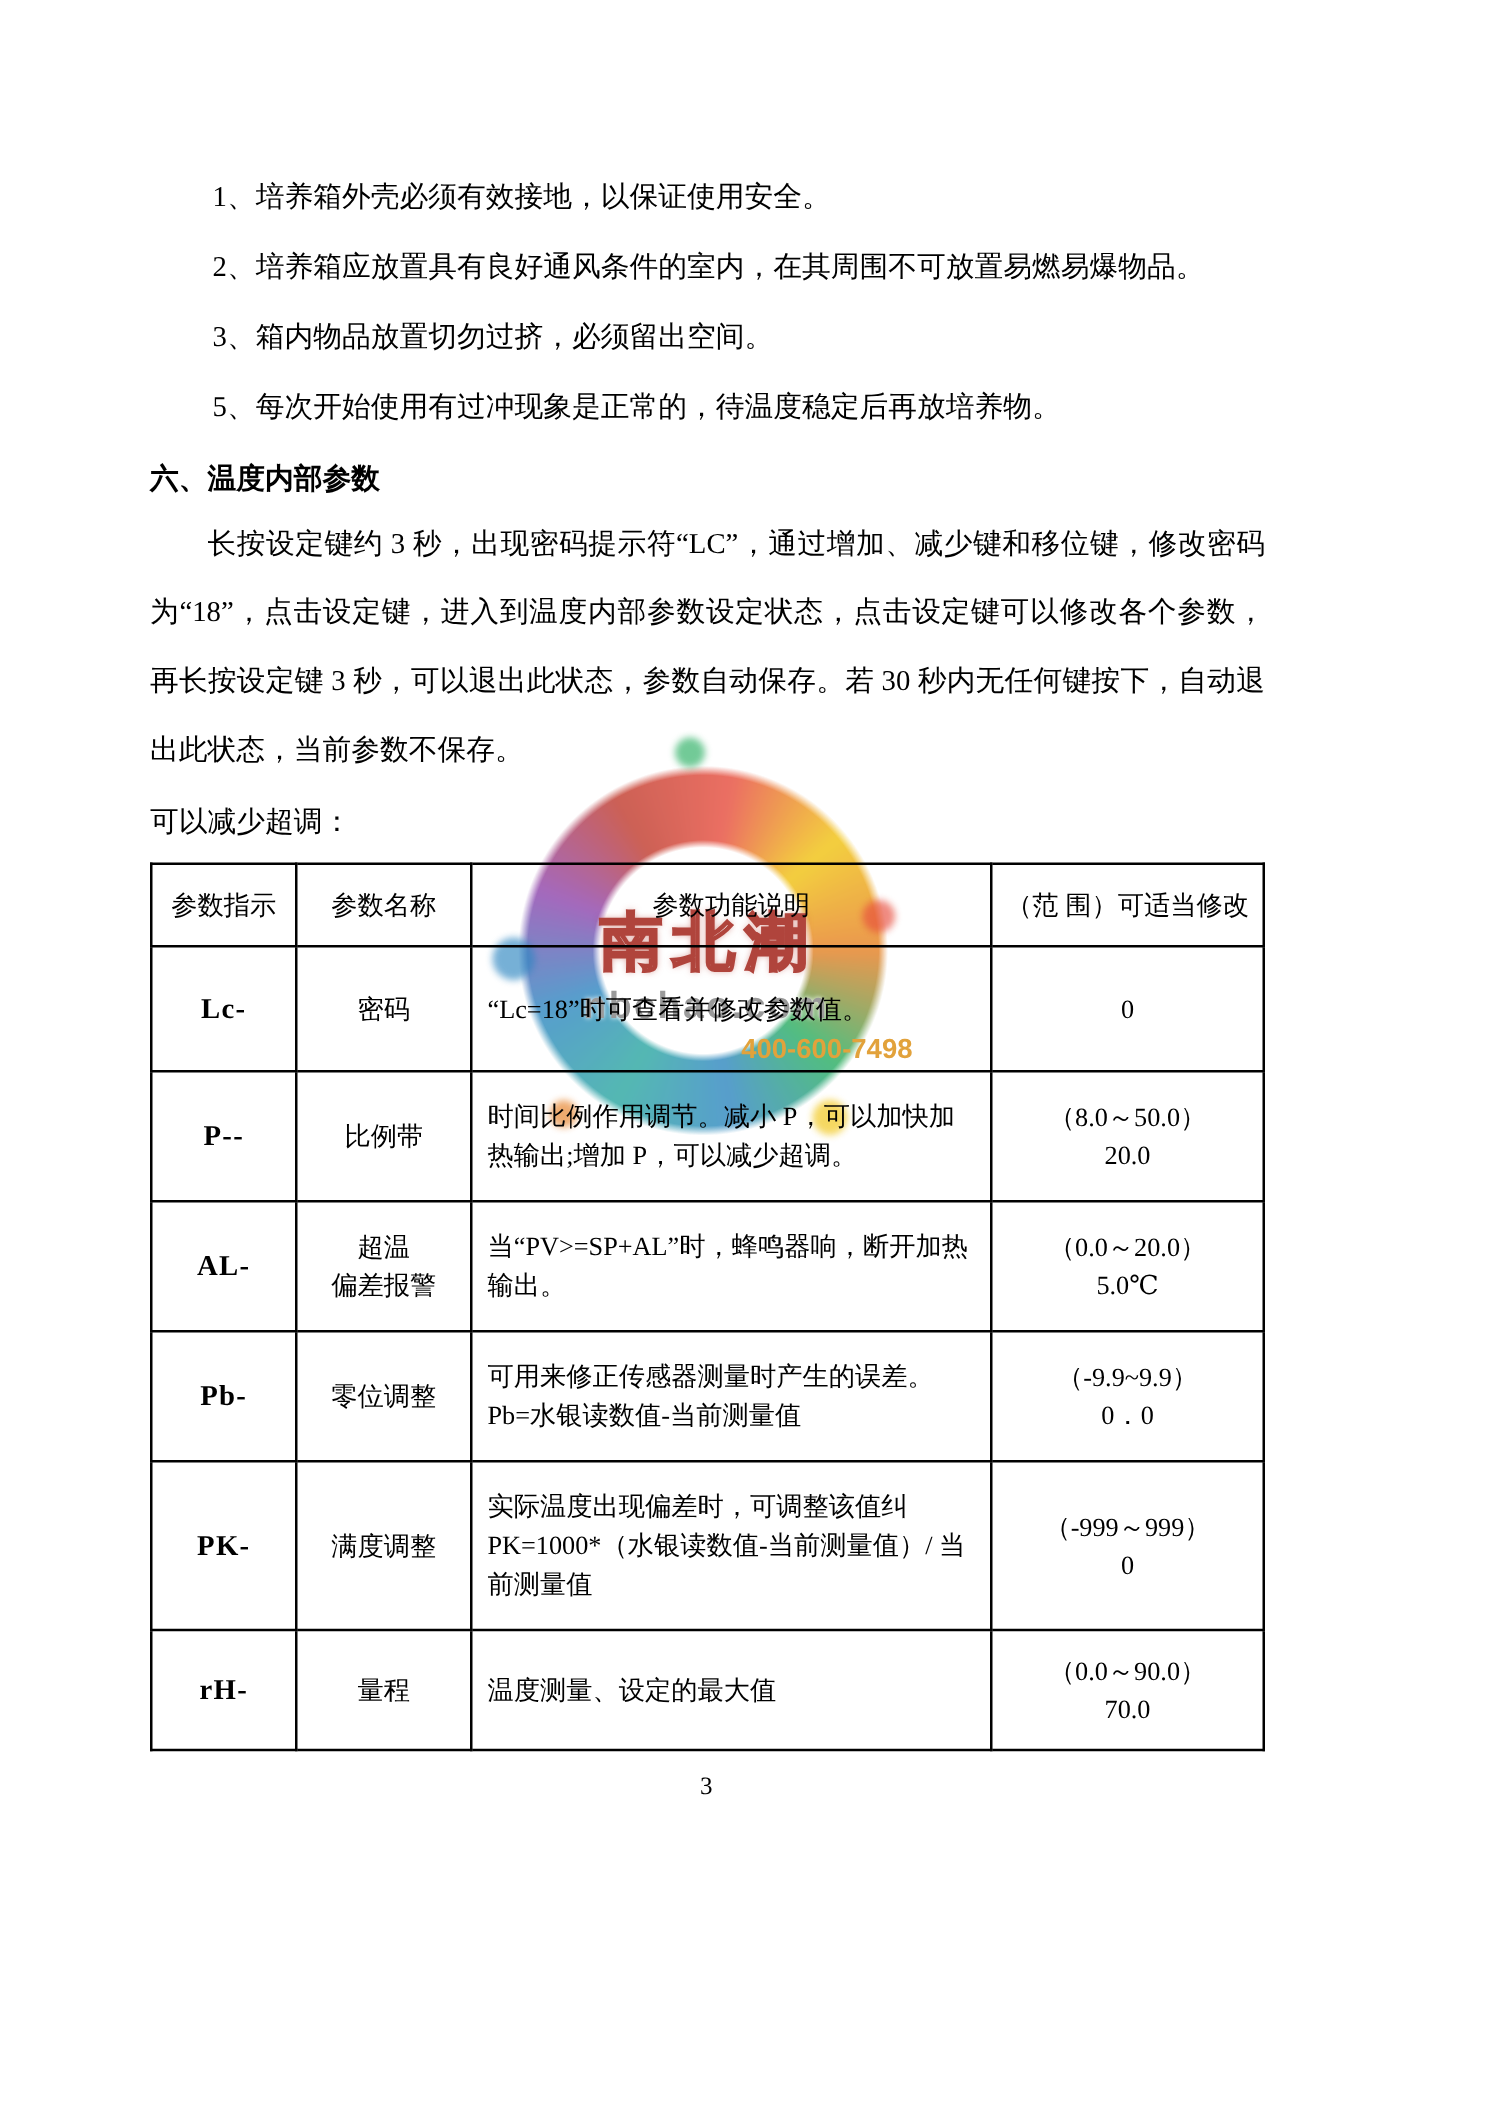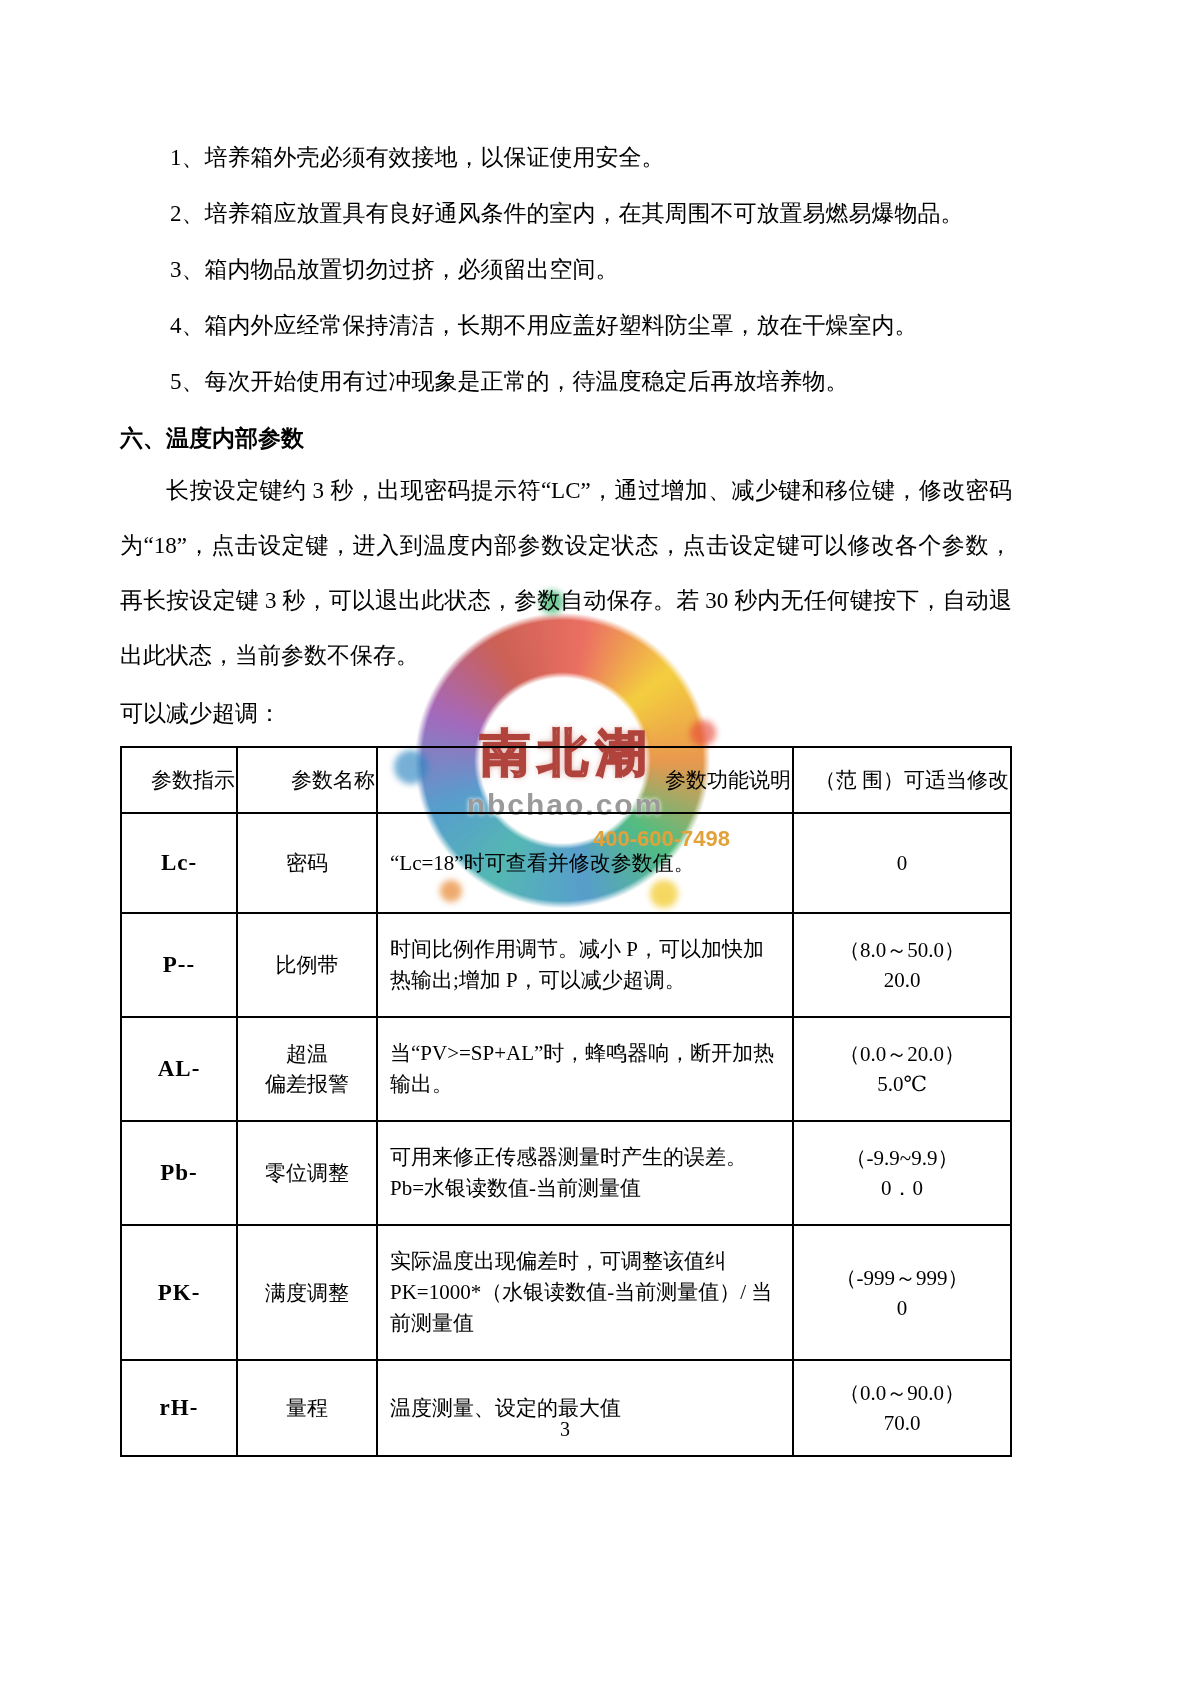--- a/index.html
+++ b/index.html
@@ -100,21 +100,21 @@
     table-layout:fixed;
     background:transparent;
   }
   .param-table th,.param-table td{
     border:2px solid #000;
     background:transparent;
     vertical-align:middle;
     font-weight:normal;
     font-size:21px;
   }
-  .param-table th{height:62px;text-align:right;margin-left:20px;}
+  .param-table th{height:62px;text-align:center;margin-left:20px;}
   .param-table td{text-align:center;padding:6px 4px;}
   .param-table td.c-desc{text-align:left;padding:20px 12px;line-height:31px;font-size:21px;}
   .param-table td.c-code{font-weight:bold;font-size:23px;letter-spacing:1px;}
   .param-table td div{line-height:30px;}
   .param-table tbody tr:nth-child(1) td{height:58px;}
   .param-table tbody tr:nth-child(2) td{height:60px;}
   .param-table tbody tr:nth-child(3) td{height:60px;}
   .param-table tbody tr:nth-child(4) td{height:60px;}
   .param-table tbody tr:nth-child(5) td{height:78px;}
   .param-table tbody tr:nth-child(6) td{height:54px;}
@@ -152,21 +152,20 @@
     <div class="wm-domain">nbchao.com</div>
     <div class="wm-phone">400-600-7498</div>
   </div>
 
   <div class="content">
 
     <ul class="num-list">
       <li>1、培养箱外壳必须有效接地，以保证使用安全。</li>
       <li>2、培养箱应放置具有良好通风条件的室内，在其周围不可放置易燃易爆物品。</li>
       <li>3、箱内物品放置切勿过挤，必须留出空间。</li>
-      <li>4、箱内外应经常保持清洁，长期不用应盖好塑料防尘罩，放在干燥室内。</li>
       <li>5、每次开始使用有过冲现象是正常的，待温度稳定后再放培养物。</li>
     </ul>
 
     <h3 class="sec-heading">六、温度内部参数</h3>
 
     <p class="body-par">长按设定键约 3 秒，出现密码提示符“LC”，通过增加、减少键和移位键，修改密码为“18”，点击设定键，进入到温度内部参数设定状态，点击设定键可以修改各个参数，再长按设定键 3 秒，可以退出此状态，参数自动保存。若 30 秒内无任何键按下，自动退出此状态，当前参数不保存。</p>
 
     <p class="table-intro">可以减少超调：</p>
 
     <table class="param-table">

